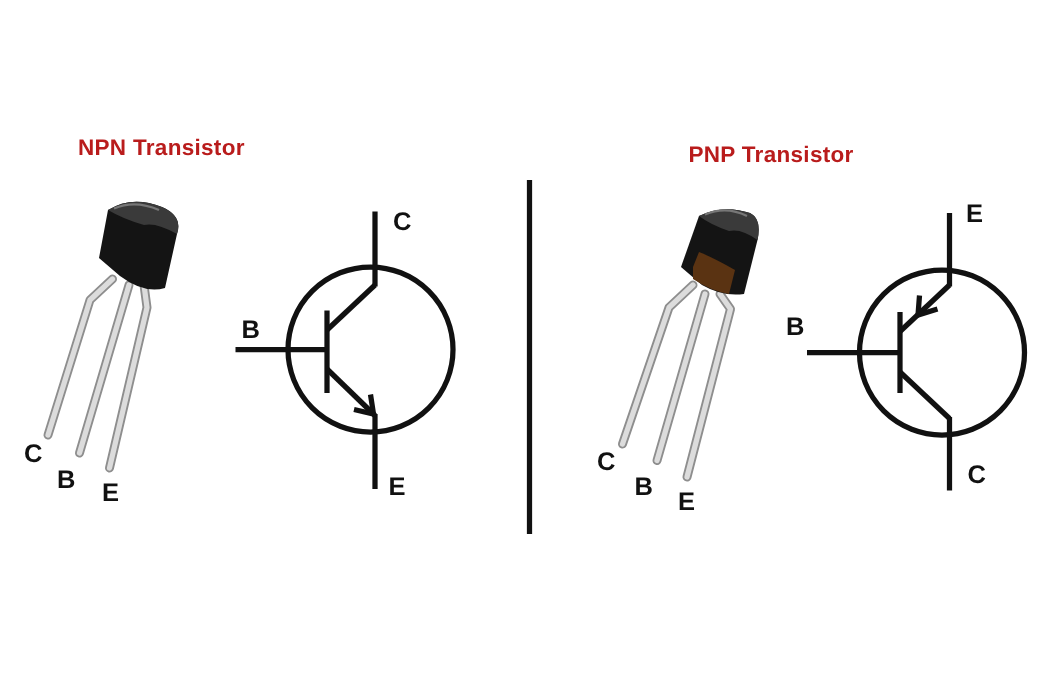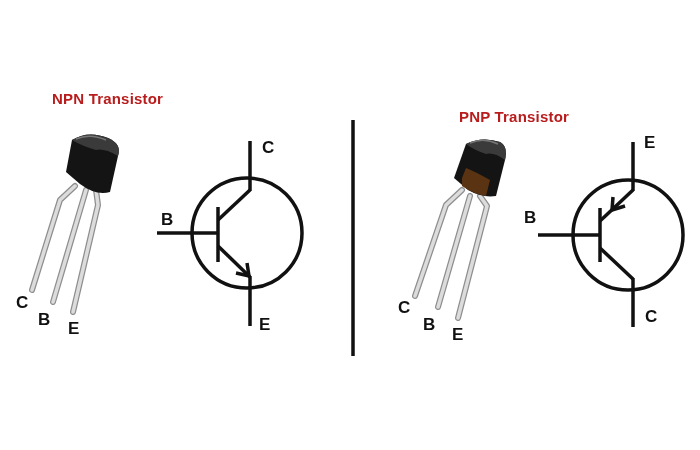--- a/index.html
+++ b/index.html
@@ -6,21 +6,21 @@
   body { width: 700px; height: 450px; position: relative; overflow: hidden;
          font-family: "Liberation Sans", "DejaVu Sans", sans-serif; }
   .title { position: absolute; font-weight: bold; font-size: 15px; color: #b91c1c; letter-spacing: 0.2px; }
   .lbl { font-family: "Liberation Sans", "DejaVu Sans", sans-serif; font-weight: bold; font-size: 17px; fill: #111; }
   svg { position: absolute; left: 0; top: 0; }
 </style>
 </head>
 <body>
 
 <div class="title" style="left:52px; top:90px;">NPN Transistor</div>
-<div class="title" style="left:459px; top:108px;">PNP Transistor</div>
+<div class="title" style="left:459px; top:95px;">PNP Transistor</div>
 
 <svg width="700" height="450" viewBox="0 0 700 450">
   <defs>
     <linearGradient id="leadGrad" x1="0" y1="0" x2="1" y2="0">
       <stop offset="0" stop-color="#9a9a9a"></stop>
       <stop offset="0.5" stop-color="#e6e6e6"></stop>
       <stop offset="1" stop-color="#a0a0a0"></stop>
     </linearGradient>
   </defs>
 

